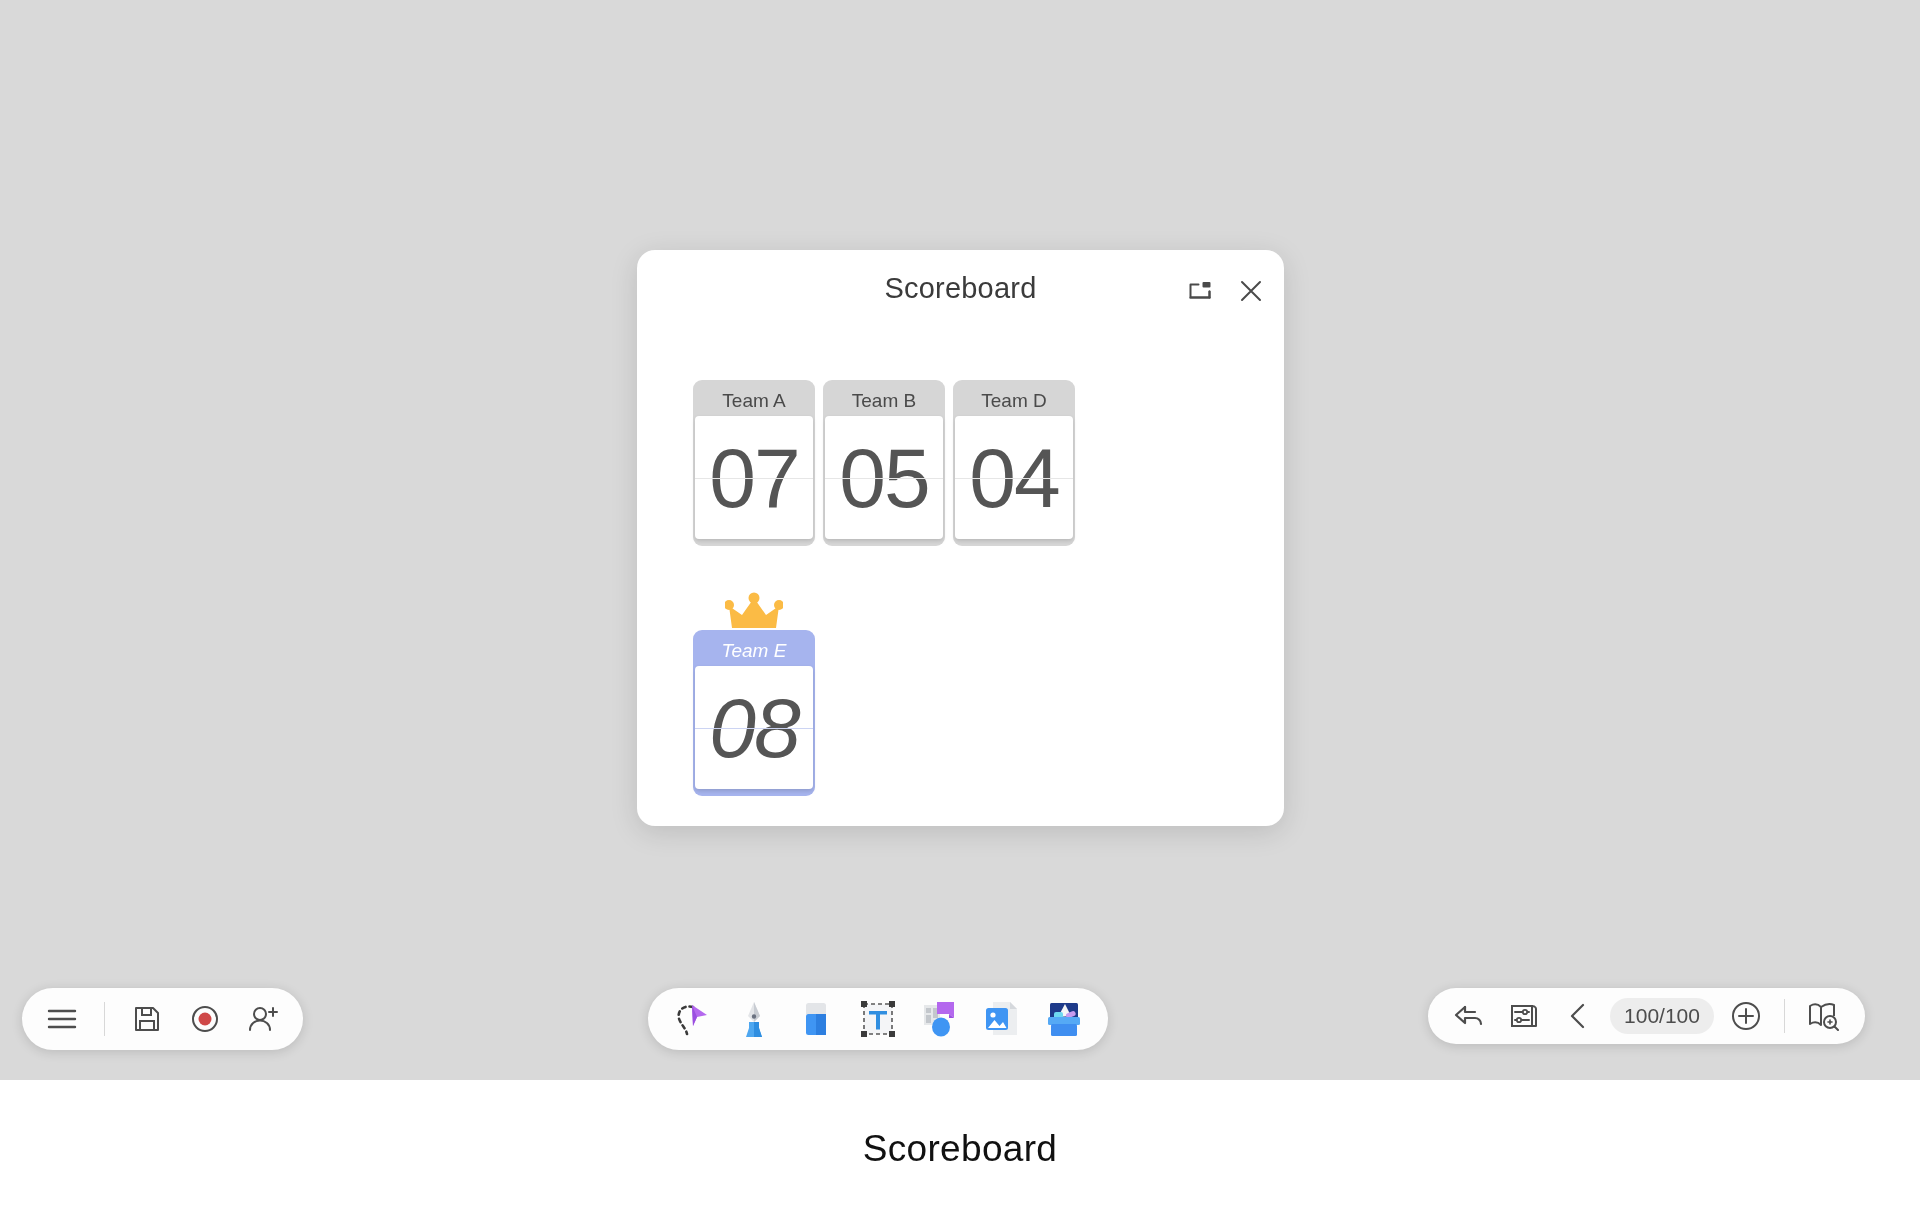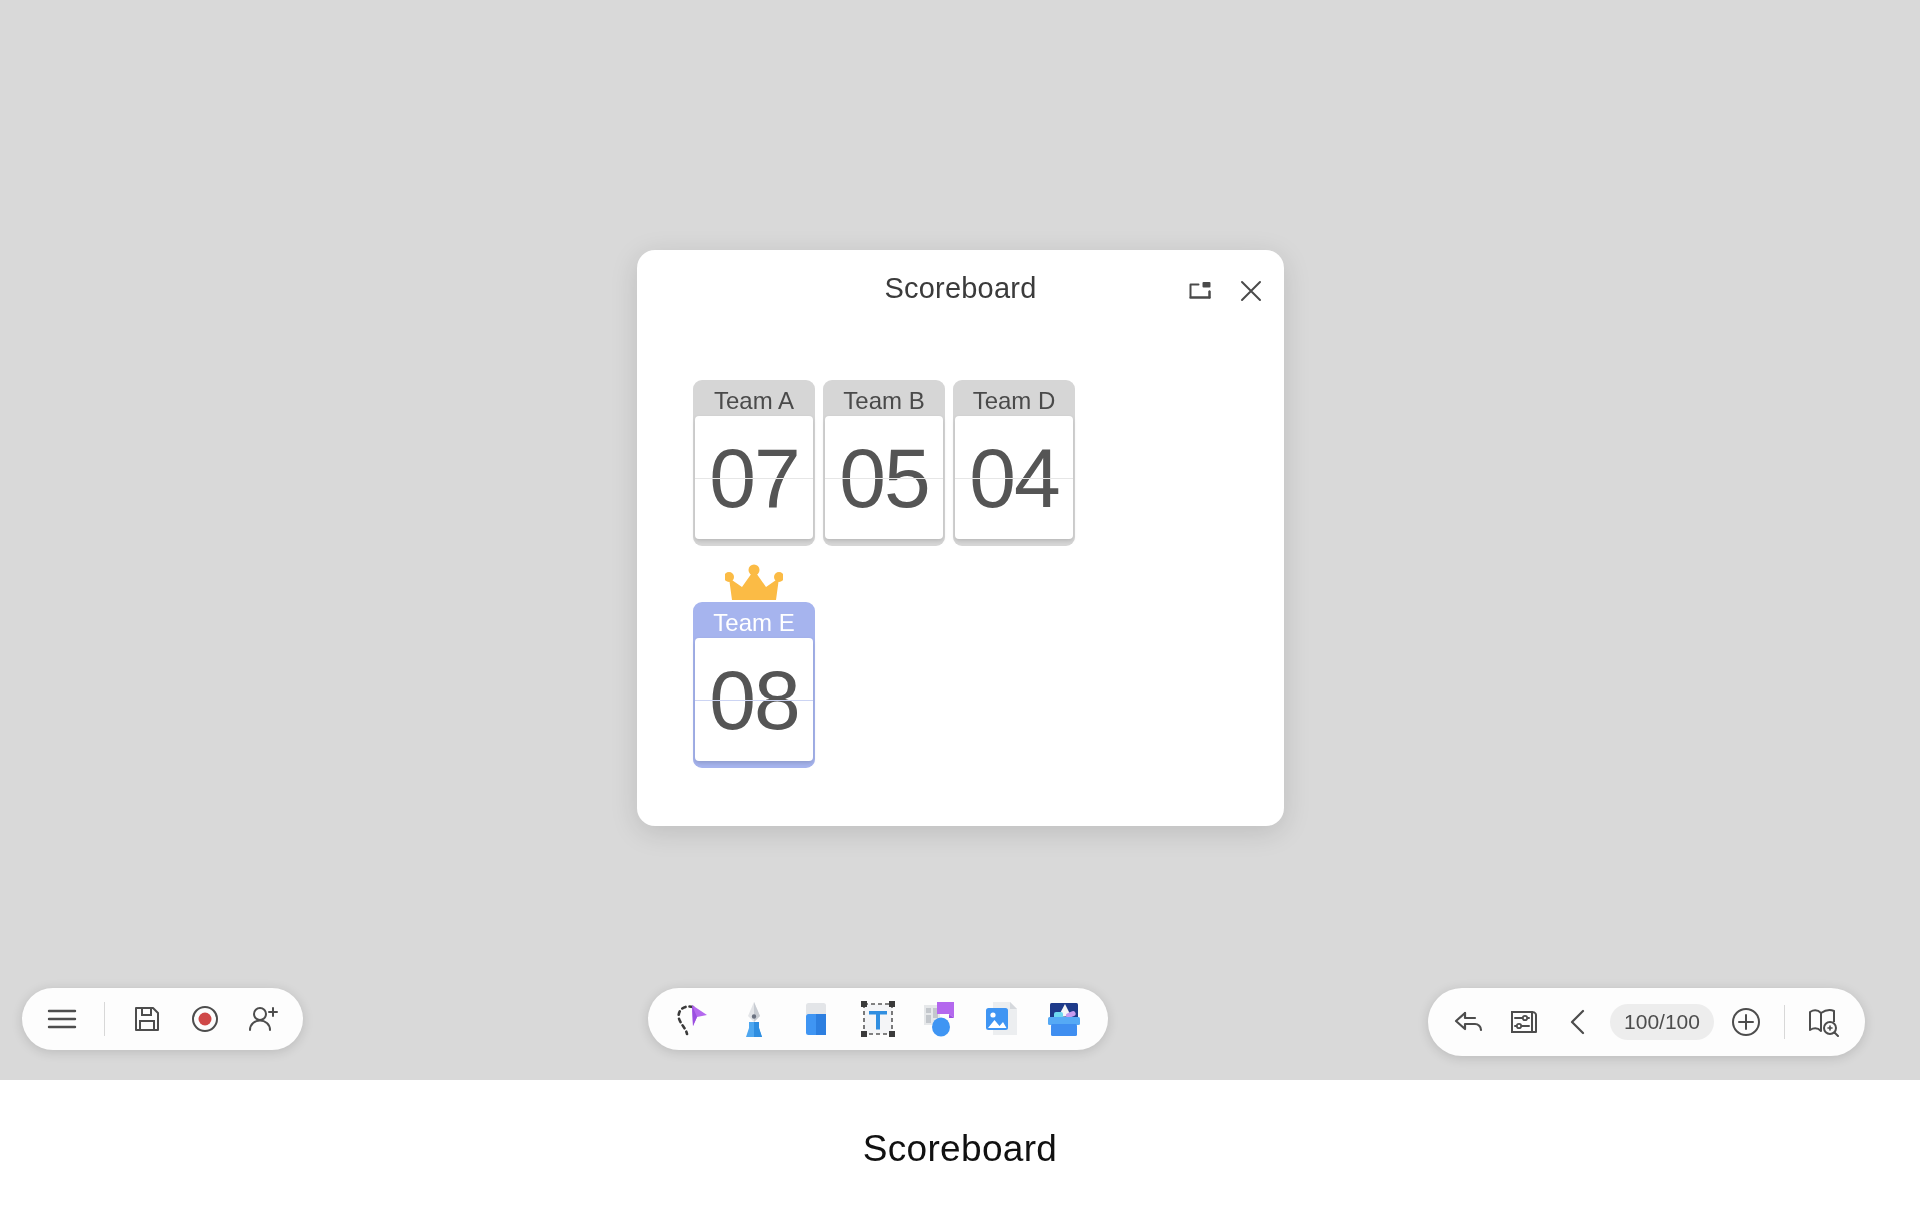--- a/index.html
+++ b/index.html
@@ -56,38 +56,38 @@
     position: absolute;
     left: 56px; top: 130px;
     width: 536px;
   }
   .team-row {
     position: relative;
     display: flex;
     gap: 8px;
     height: 166px;
   }
-  .team-row + .team-row { margin-top: 56px; }
+  .team-row + .team-row { margin-top: 84px; font-style: italic; }
 
   .team-card {
     position: relative;
     width: 122px;
     padding: 6px 5px 7px 5px;
     background: #d6d6d6;
     border-radius: 9px;
     display: flex;
     flex-direction: column;
     align-items: center;
   }
   .team-card.winner {
     background: #a6b4ee;
   }
 
   .team-name {
-    font-size: 24px;
+    font-size: 19px;
     color: #4a4a4a;
     line-height: 30px;
     height: 30px;
     white-space: nowrap;
     user-select: none;
   }
   .team-card.winner .team-name { color: #ffffff; }
 
   
   .flip-card {
@@ -144,21 +144,21 @@
     gap: 14px;
   }
   #toolbar-center {
     left: 648px; top: 988px;
     height: 62px;
     padding: 0 22px;
     gap: 18px;
   }
   #toolbar-right {
     left: 1428px; top: 988px;
-    height: 68px;
+    height: 56px;
     padding: 0 20px;
     gap: 10px;
   }
   .tool {
     width: 44px; height: 44px;
     display: flex; align-items: center; justify-content: center;
     cursor: pointer;
     border-radius: 8px;
   }
   .tool svg { display: block; }

